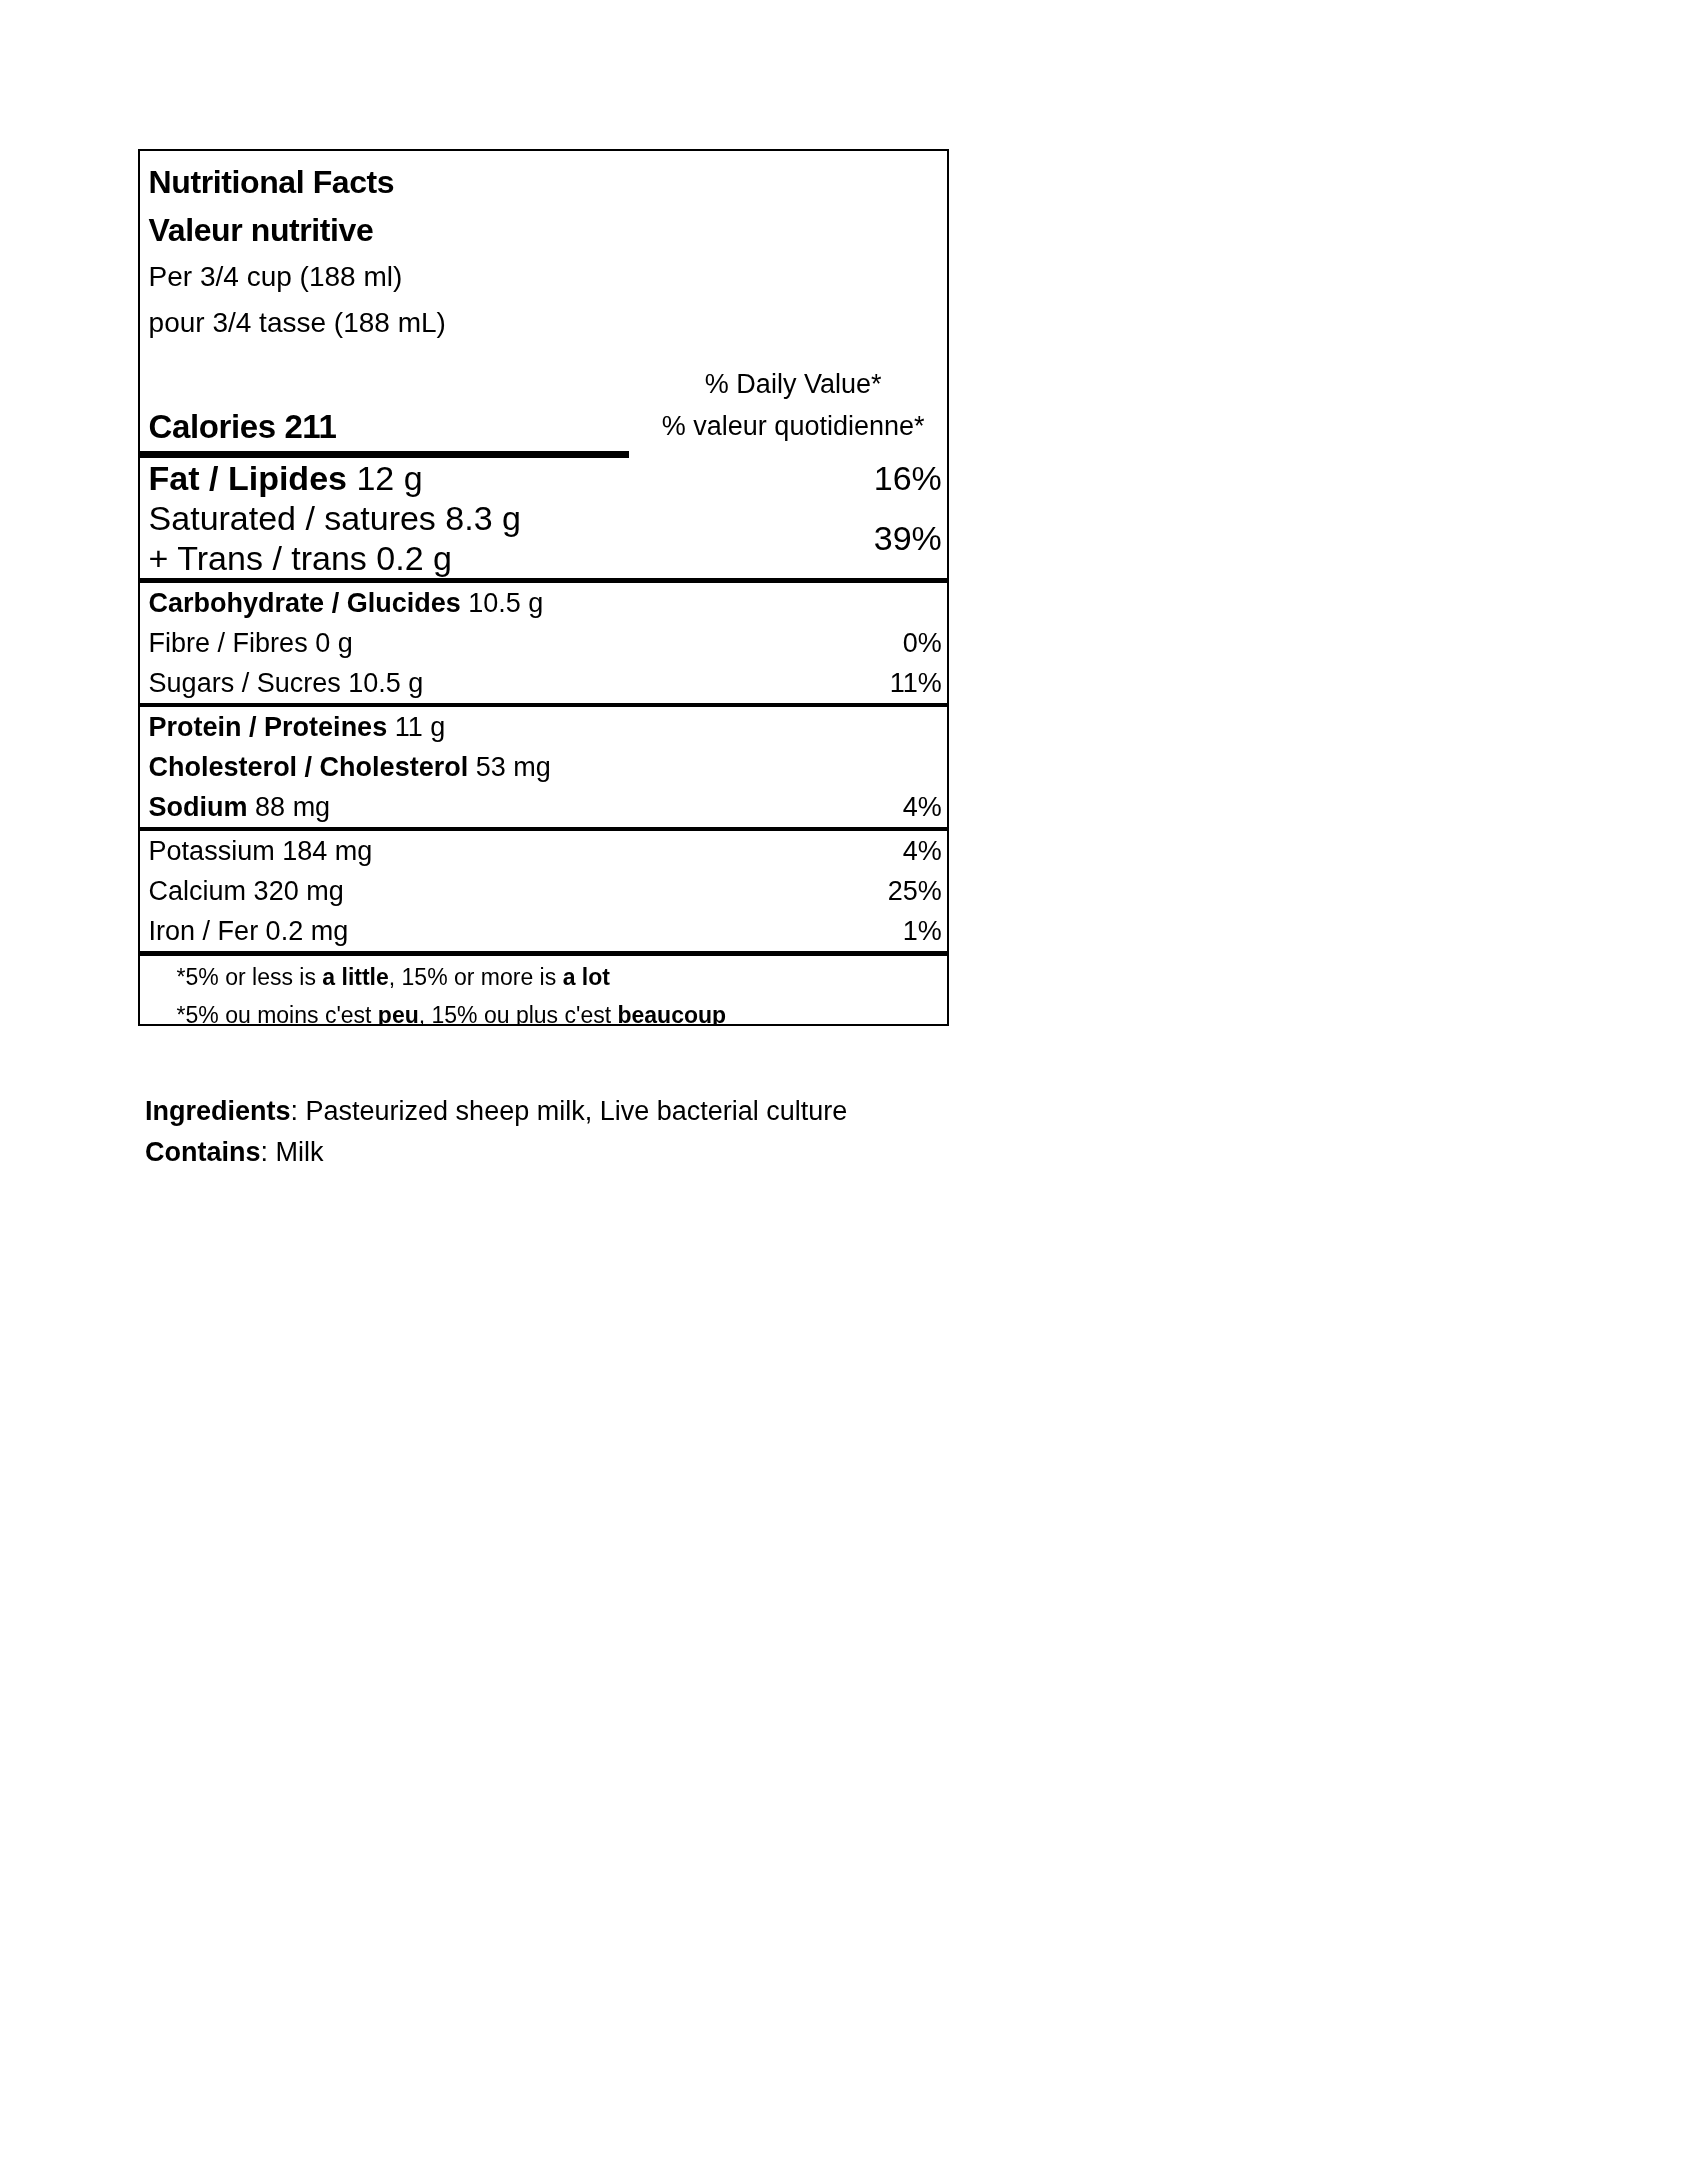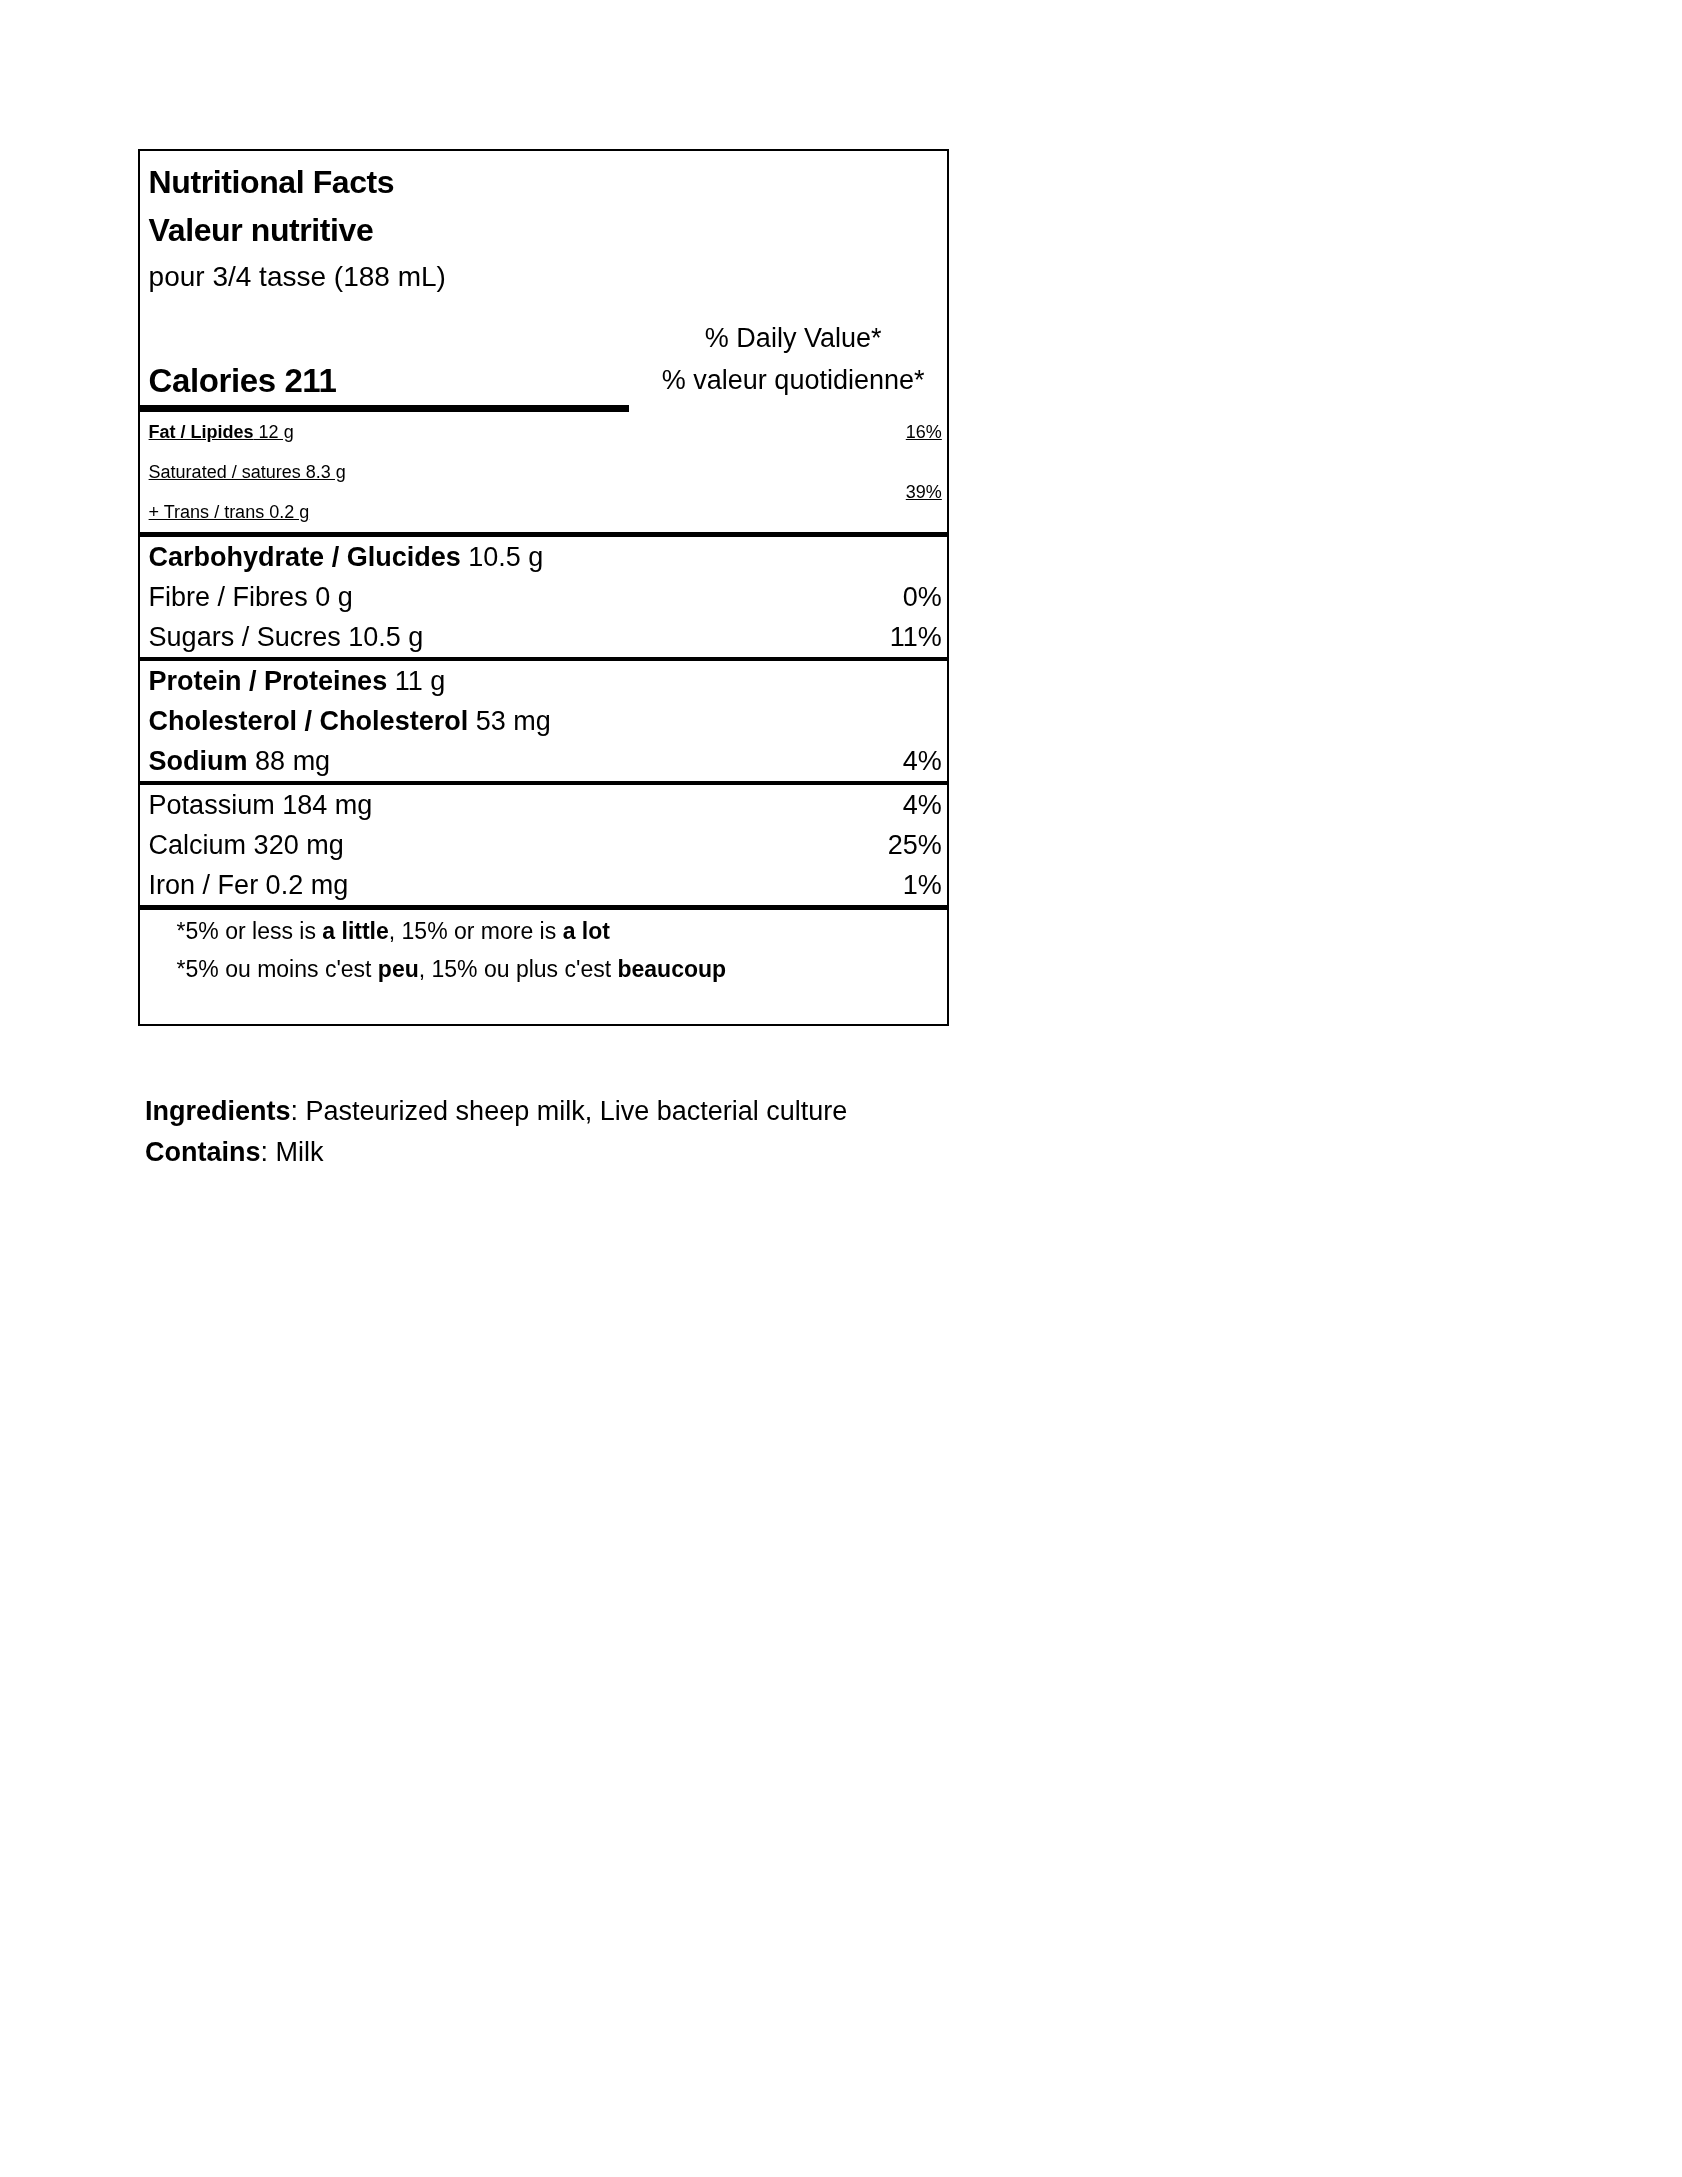--- a/index.html
+++ b/index.html
@@ -23,37 +23,38 @@
   .cal-rule { width:489px; height:7.8px; background:#000; margin-top:4.3px; }
 
   .sep { height:4.3px; background:#000; }
 
   .sect { font-size:27px; }
   .row { display:flex; justify-content:space-between; align-items:baseline;
          line-height:40px; padding:0 5.2px 0 8.6px; }
   .bname { font-weight:bold; }
   .dvv { text-align:right; white-space:nowrap; }
 
-  .fat-grid { display:grid; grid-template-columns:1fr auto; padding:0 5.2px 0 8.6px; font-size:18px;text-decoration:underline; }
+  .fat-grid { display:grid; grid-template-columns:1fr auto; padding:0 5.2px 0 8.6px; font-size:34px; }
   .fat-grid .fl { grid-column:1; line-height:40px; }
   .fat-grid .fr1 { grid-column:2; grid-row:1; line-height:40px; text-align:center; }
   .fat-grid .fr23 { grid-column:2; grid-row:2 / span 2; align-self:center; text-align:center; line-height:40px; }
 
   .foot { padding:2.6px 8.6px 0 8.6px; font-size:23px; line-height:38px;margin-left:28px; }
 
   .ingredients { position:absolute; left:145px; top:1091px; font-size:27px; line-height:41px; }
 </style>
 </head>
 <body>
 
 <div class="nf-box">
 
   <div class="nf-header">
     <div class="nf-title">Nutritional Facts</div>
     <div class="nf-title">Valeur nutritive</div>
+    <div class="nf-serving">Per 3/4 cup (188 ml)</div>
     <div class="nf-serving">pour 3/4 tasse (188 mL)</div>
   </div>
 
   <div class="dv-block">
     <div class="calories-line">Calories 211</div>
     <div class="dv-head">
       <div>% Daily Value*</div>
       <div>% valeur quotidienne*</div>
     </div>
   </div>

